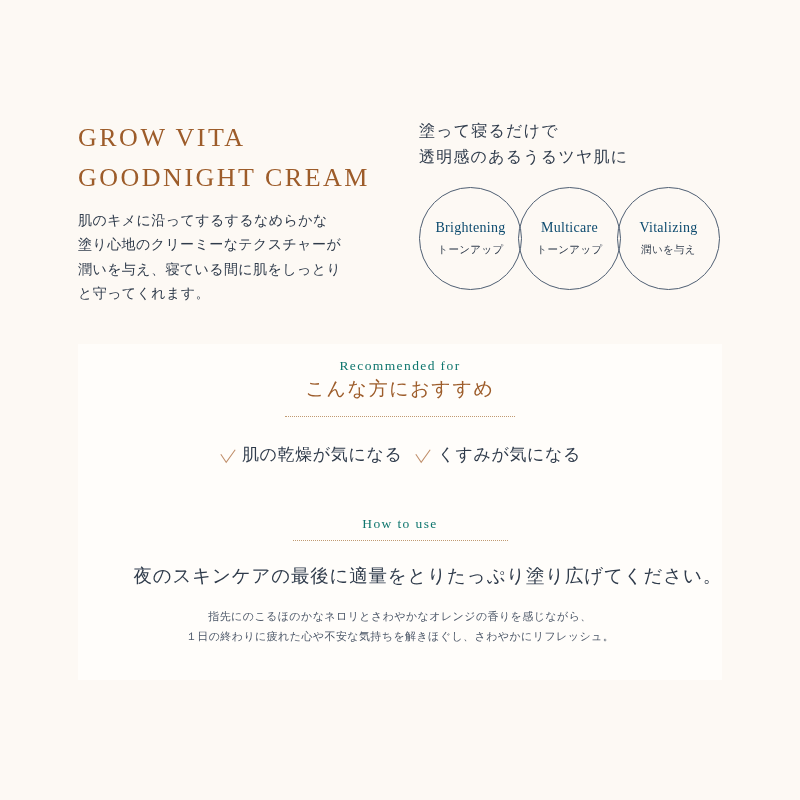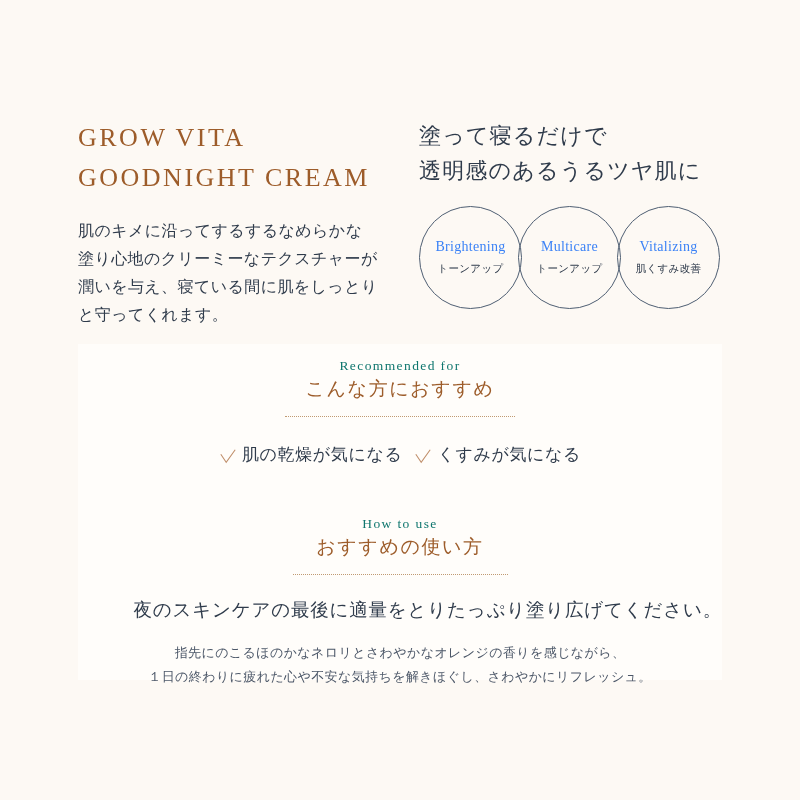--- a/index.html
+++ b/index.html
@@ -42,38 +42,38 @@
     color: #9d5c2a;
     font-size: 26px;
     letter-spacing: 2.5px;
     line-height: 1.55;
     margin: 0;
     font-weight: normal;
     white-space: pre-line;
   }
 
   .brand-desc {
-    margin-top: 18px;
-    font-family: Liberation Serif, serif;
-    font-size: 16px;
+    margin-top: 10px;
+    font-family: Liberation Mono, monospace;
+    font-size: 14px;
     line-height: 1.75;
     color: #2f3b4b;
     letter-spacing: 0.4px;
     white-space: pre-line;
   }
 
   
   .header-right {
     margin-left: 12px;
     width: 310px;
   }
 
   .catch-copy {
     font-family: "Liberation Serif", serif;
-    font-size: 22px;
+    font-size: 16px;
     line-height: 1.6;
     color: #2f3b4b;
     letter-spacing: 1.2px;
     margin: 0;
     white-space: pre-line;
   }
 
   .circles {
     margin-top: 18px;
     display: flex;
@@ -90,21 +90,21 @@
     flex-direction: column;
     align-items: center;
     justify-content: center;
     margin-right: -4px;
     background: transparent;
   }
 
   .circle-en {
     font-family: "Liberation Serif", serif;
     font-size: 14px;
-    color: #3b82f6;
+    color: #0c4a6e;
     letter-spacing: 0.3px;
     line-height: 1.2;
   }
 
   .circle-jp {
     font-family: "Liberation Serif", serif;
     font-size: 10.5px;
     color: #2f3b4b;
     margin-top: 6px;
     letter-spacing: 0.3px;
@@ -195,22 +195,22 @@
     text-align: right;
     font-family: "Liberation Serif", serif;
     font-size: 18.5px;
     color: #2f3b4b;
     letter-spacing: 0.8px;
   }
 
   .howto-sub {
     margin-top: 0;
     text-align: center;
-    font-family: Liberation Sans, sans-serif;
-    font-size: 13px;
+    font-family: Liberation Mono, monospace;
+    font-size: 11px;
     line-height: 1.85;
     color: #4c5768;
     letter-spacing: 0.4px;
     white-space: pre-line;
   }
 </style>
 </head>
 <body>
 
 <div class="page">
@@ -234,21 +234,21 @@
         <div class="circle">
           <span class="circle-en">Brightening</span>
           <span class="circle-jp">トーンアップ</span>
         </div>
         <div class="circle">
           <span class="circle-en">Multicare</span>
           <span class="circle-jp">トーンアップ</span>
         </div>
         <div class="circle">
           <span class="circle-en">Vitalizing</span>
-          <span class="circle-jp">肌くすみ改善</span>
+          <span class="circle-jp">潤いを与え</span>
         </div>
       </div>
     </div>
   </div>
 
   <div class="panel">
 
     <div class="section" style="padding-top:14px;">
       <p class="sec-en">Recommended for</p>
       <div>
@@ -267,23 +267,20 @@
           <svg class="check" viewBox="0 0 20 20">
             <path d="M2 7 L8 16 L18 2" fill="none" stroke="#c08f6b" stroke-width="1.2"></path>
           </svg>
           <span class="rec-text">くすみが気になる</span>
         </div>
       </div>
     </div>
 
     <div class="section howto">
       <p class="sec-en">How to use</p>
-      <div>
-        <span class="sec-jp">おすすめの使い方</span>
-      </div>
       <span class="sec-underline narrow"></span>
 
       <p class="howto-main">夜のスキンケアの最後に適量をとりたっぷり塗り広げてください。</p>
       <p class="howto-sub">指先にのこるほのかなネロリとさわやかなオレンジの香りを感じながら、
 １日の終わりに疲れた心や不安な気持ちを解きほぐし、さわやかにリフレッシュ。</p>
     </div>
 
   </div>
 </div>
 

